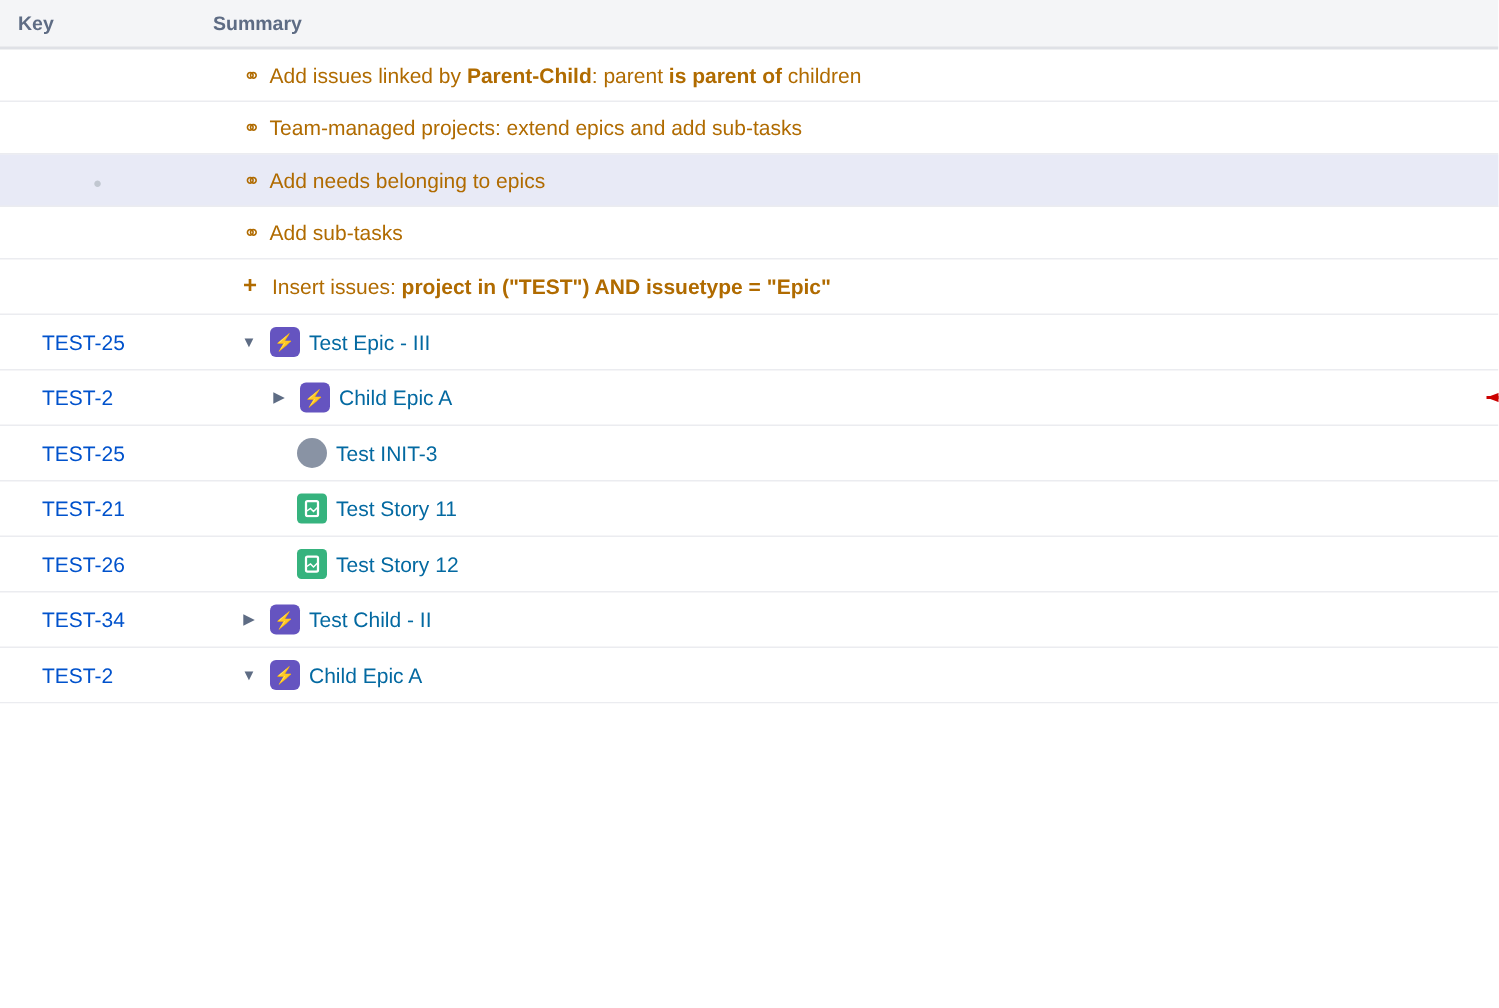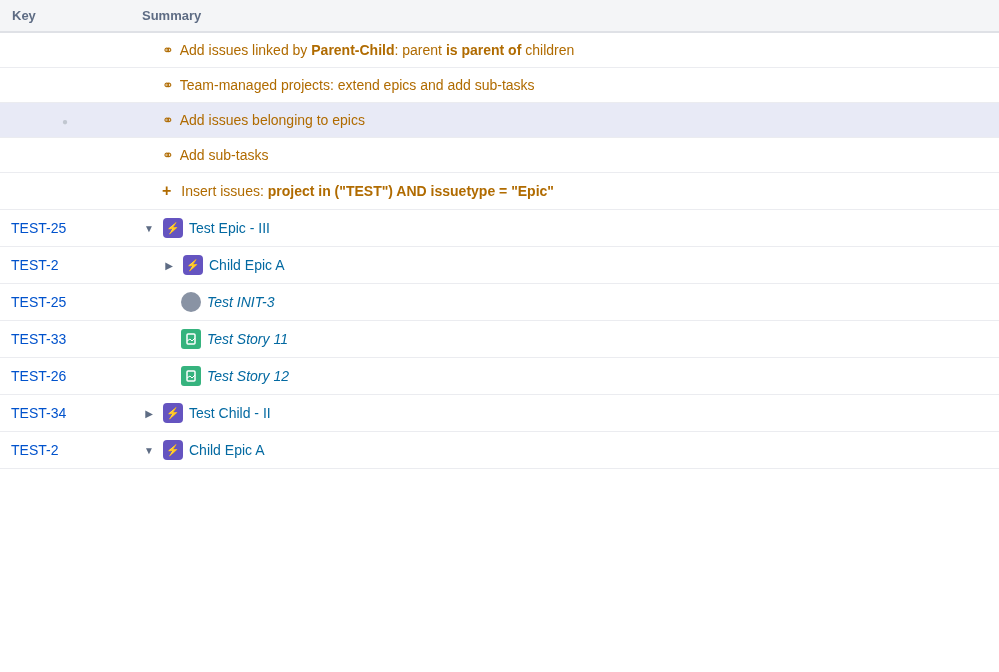--- a/index.html
+++ b/index.html
@@ -22,41 +22,41 @@
       color: #5e6c84;
       font-size: 13px;
     }
     tbody tr {
       border-bottom: 1px solid #ebecf0;
     }
     tbody tr.highlighted {
       background: #e8eaf6;
     }
     td {
-      padding: 8px 11px;
+      padding: 8px 28px;
       vertical-align: middle;
     }
     .key-cell {
       width: 120px;
       color: #0052cc;
       font-weight: 500;
       white-space: nowrap;
     }
     .key-cell a {
       color: #0052cc;
       text-decoration: none;
     }
     .summary-cell {
       display: flex;
       align-items: center;
       gap: 6px;
       position: relative;
     }
     .indent-1 { padding-left: 20px; }
-    .indent-2 { padding-left: 40px; font-style: italic; }
+    .indent-2 { padding-left: 40px; }
     .link-icon {
       color: #b06b00;
       font-size: 14px;
       display: inline-flex;
       align-items: center;
     }
     .info-row td {
       padding: 9px 12px;
       color: #b06b00;
     }
@@ -145,21 +145,21 @@
         </td>
       </tr>
 
       <tr class="info-row highlighted">
         <td style="text-align:center;">
           <span style="color:#c1c7d0; font-size:10px;">●</span>
         </td>
         <td>
           <span class="summary-cell indent-1">
             <span class="link-icon">⚭</span>
-            <span>Add issues belonging to epics</span>
+            <span>Add needs belonging to epics</span>
           </span>
         </td>
       </tr>
 
       <tr class="info-row">
         <td></td>
         <td>
           <span class="summary-cell indent-1">
             <span class="link-icon">⚭</span>
             <span>Add sub-tasks</span>
@@ -212,21 +212,21 @@
         <td class="key-cell"><a>TEST-25</a></td>
         <td>
           <span class="summary-cell indent-2">
             <span class="badge badge-gray" style="width:20px;height:20px;background:#8993a4;border-radius:50%;display:inline-flex;align-items:center;justify-content:center;font-size:9px;color:#fff;"></span>
             <span class="issue-label">Test INIT-3</span>
           </span>
         </td>
       </tr>
 
       <tr id="row-test24">
-        <td class="key-cell"><a>TEST-33</a></td>
+        <td class="key-cell"><a>TEST-21</a></td>
         <td>
           <span class="summary-cell indent-2">
             <span class="badge" style="background:#36b37e; border-radius:3px; width:20px; height:20px; display:inline-flex; align-items:center; justify-content:center;">
               <svg width="12" height="12" viewBox="0 0 12 12">
                   <rect x="2" y="1" width="8" height="10" rx="1" fill="none" stroke="white" stroke-width="1.5"></rect>
                   <polyline points="2,8 5,6 7,8 10,5" fill="none" stroke="white" stroke-width="1"></polyline>
                 </svg>
             </span>
             <span class="issue-label">Test Story 11</span>
           </span>

